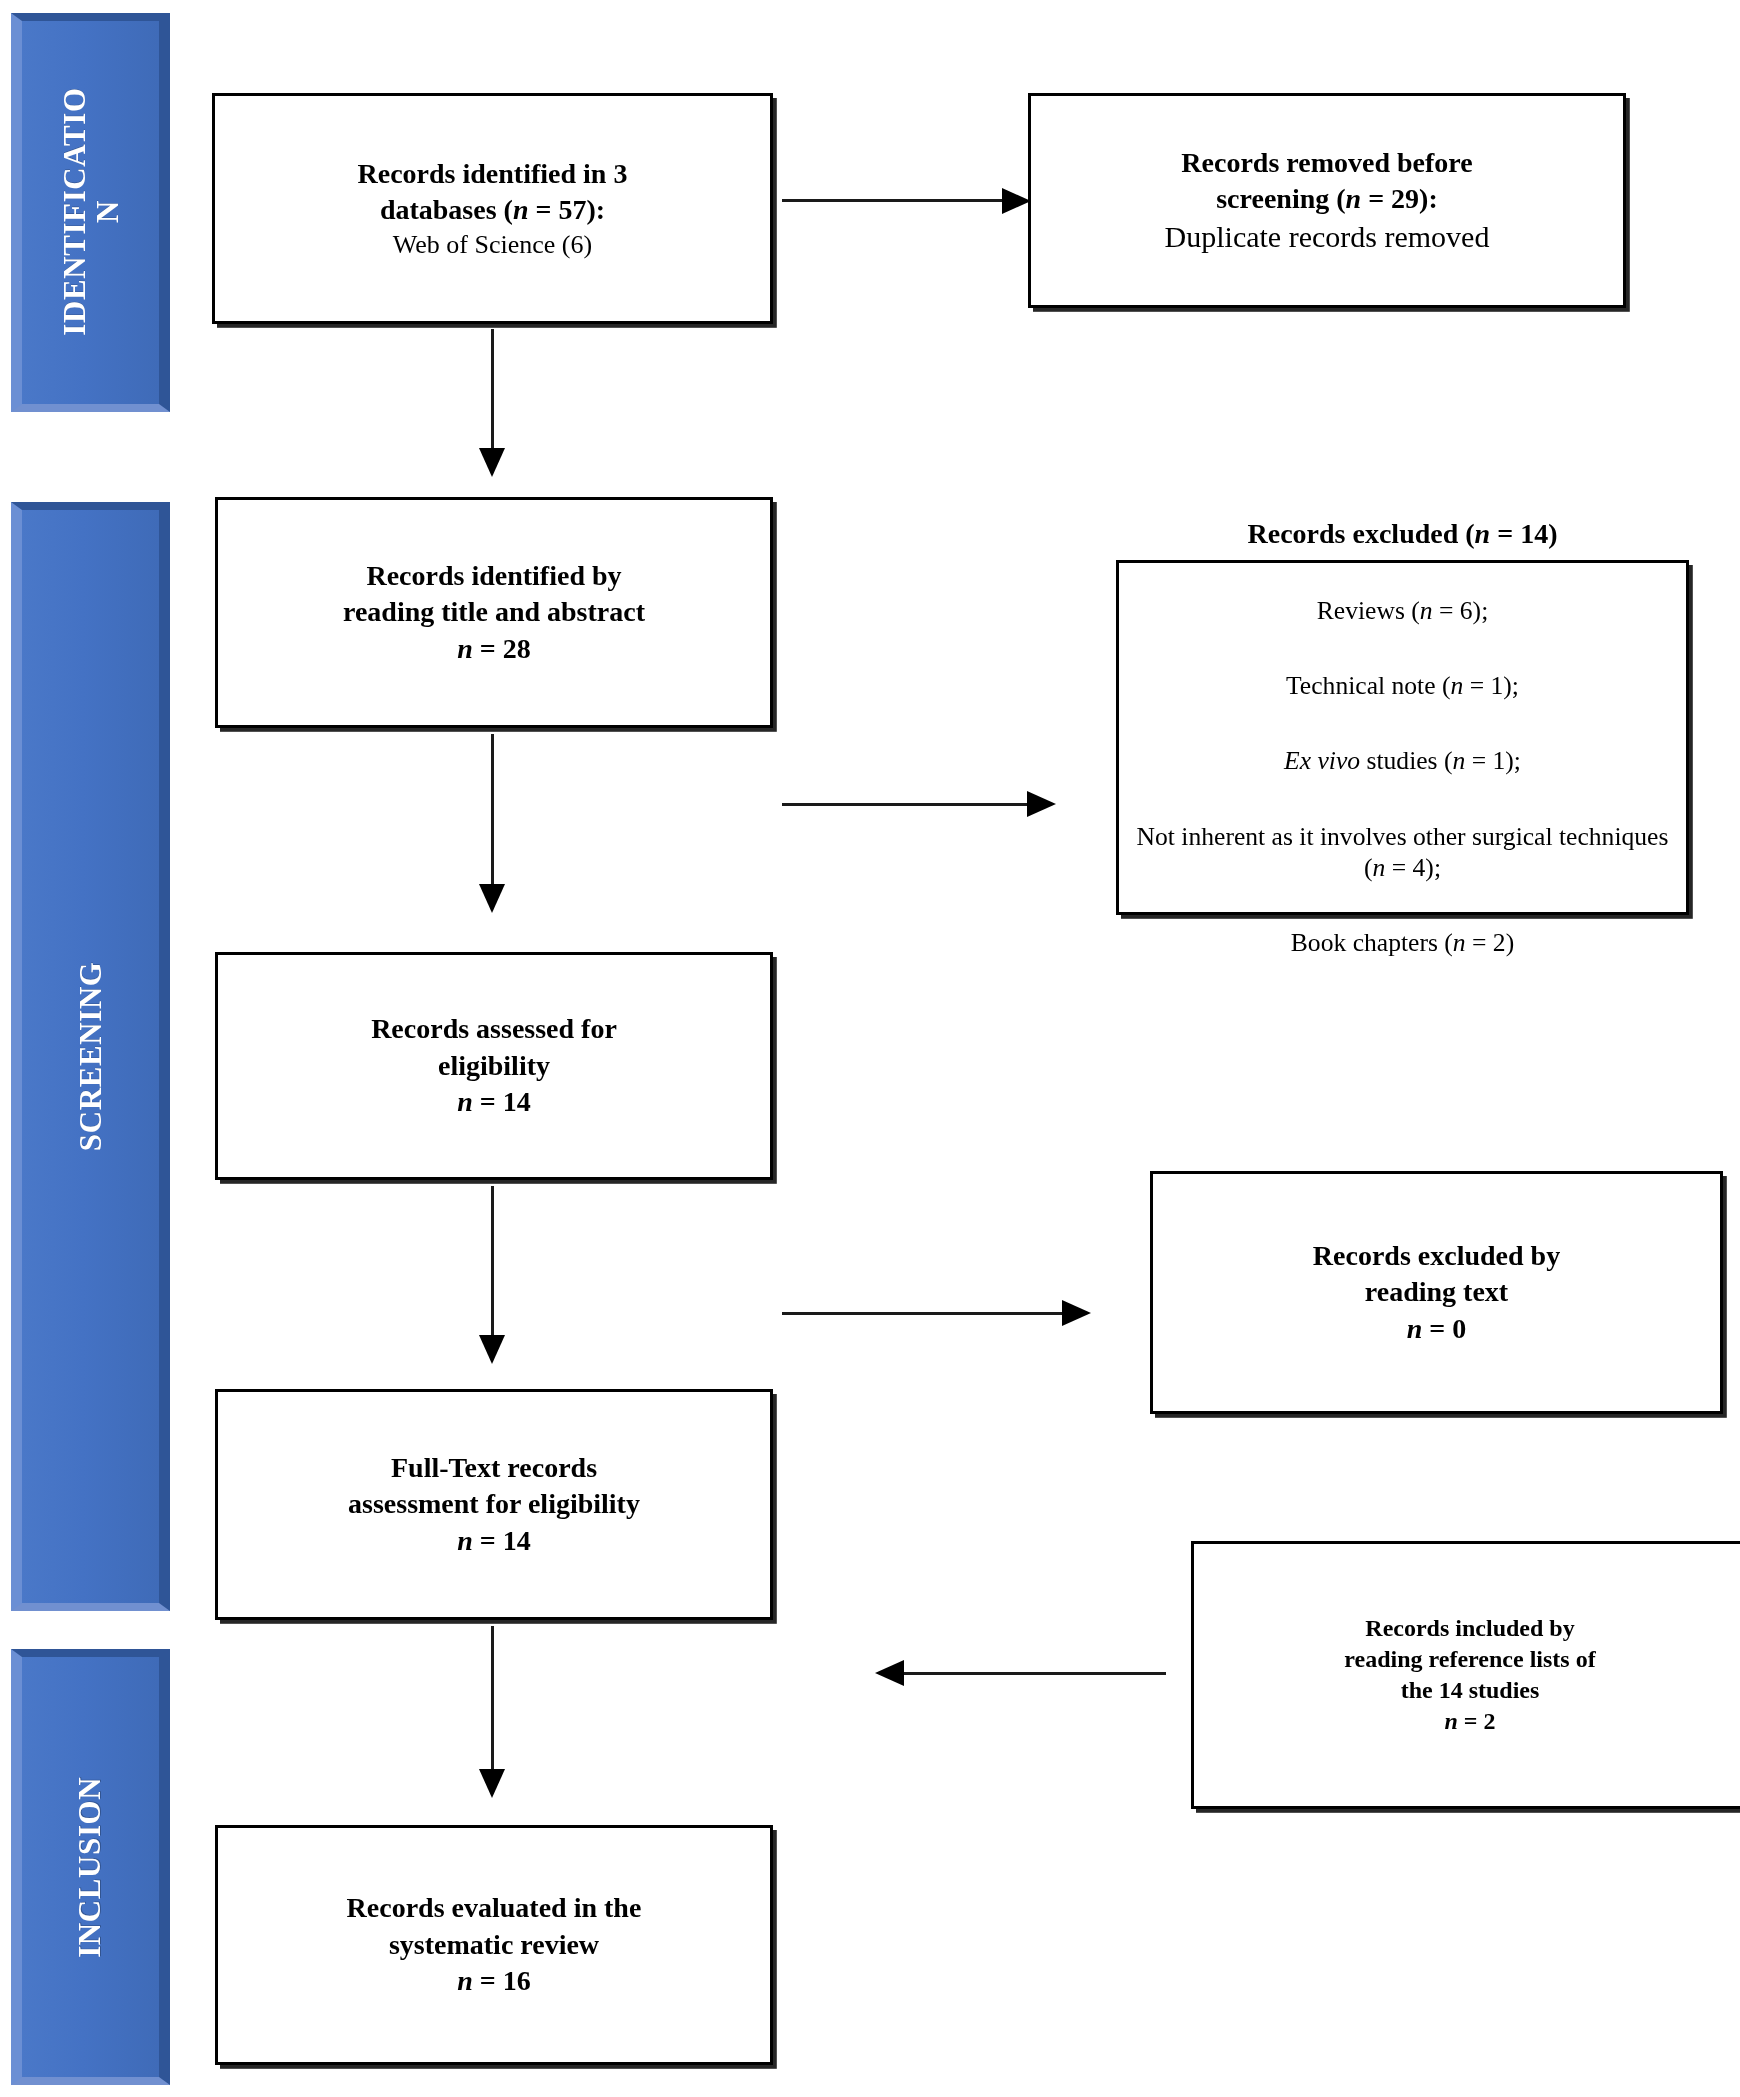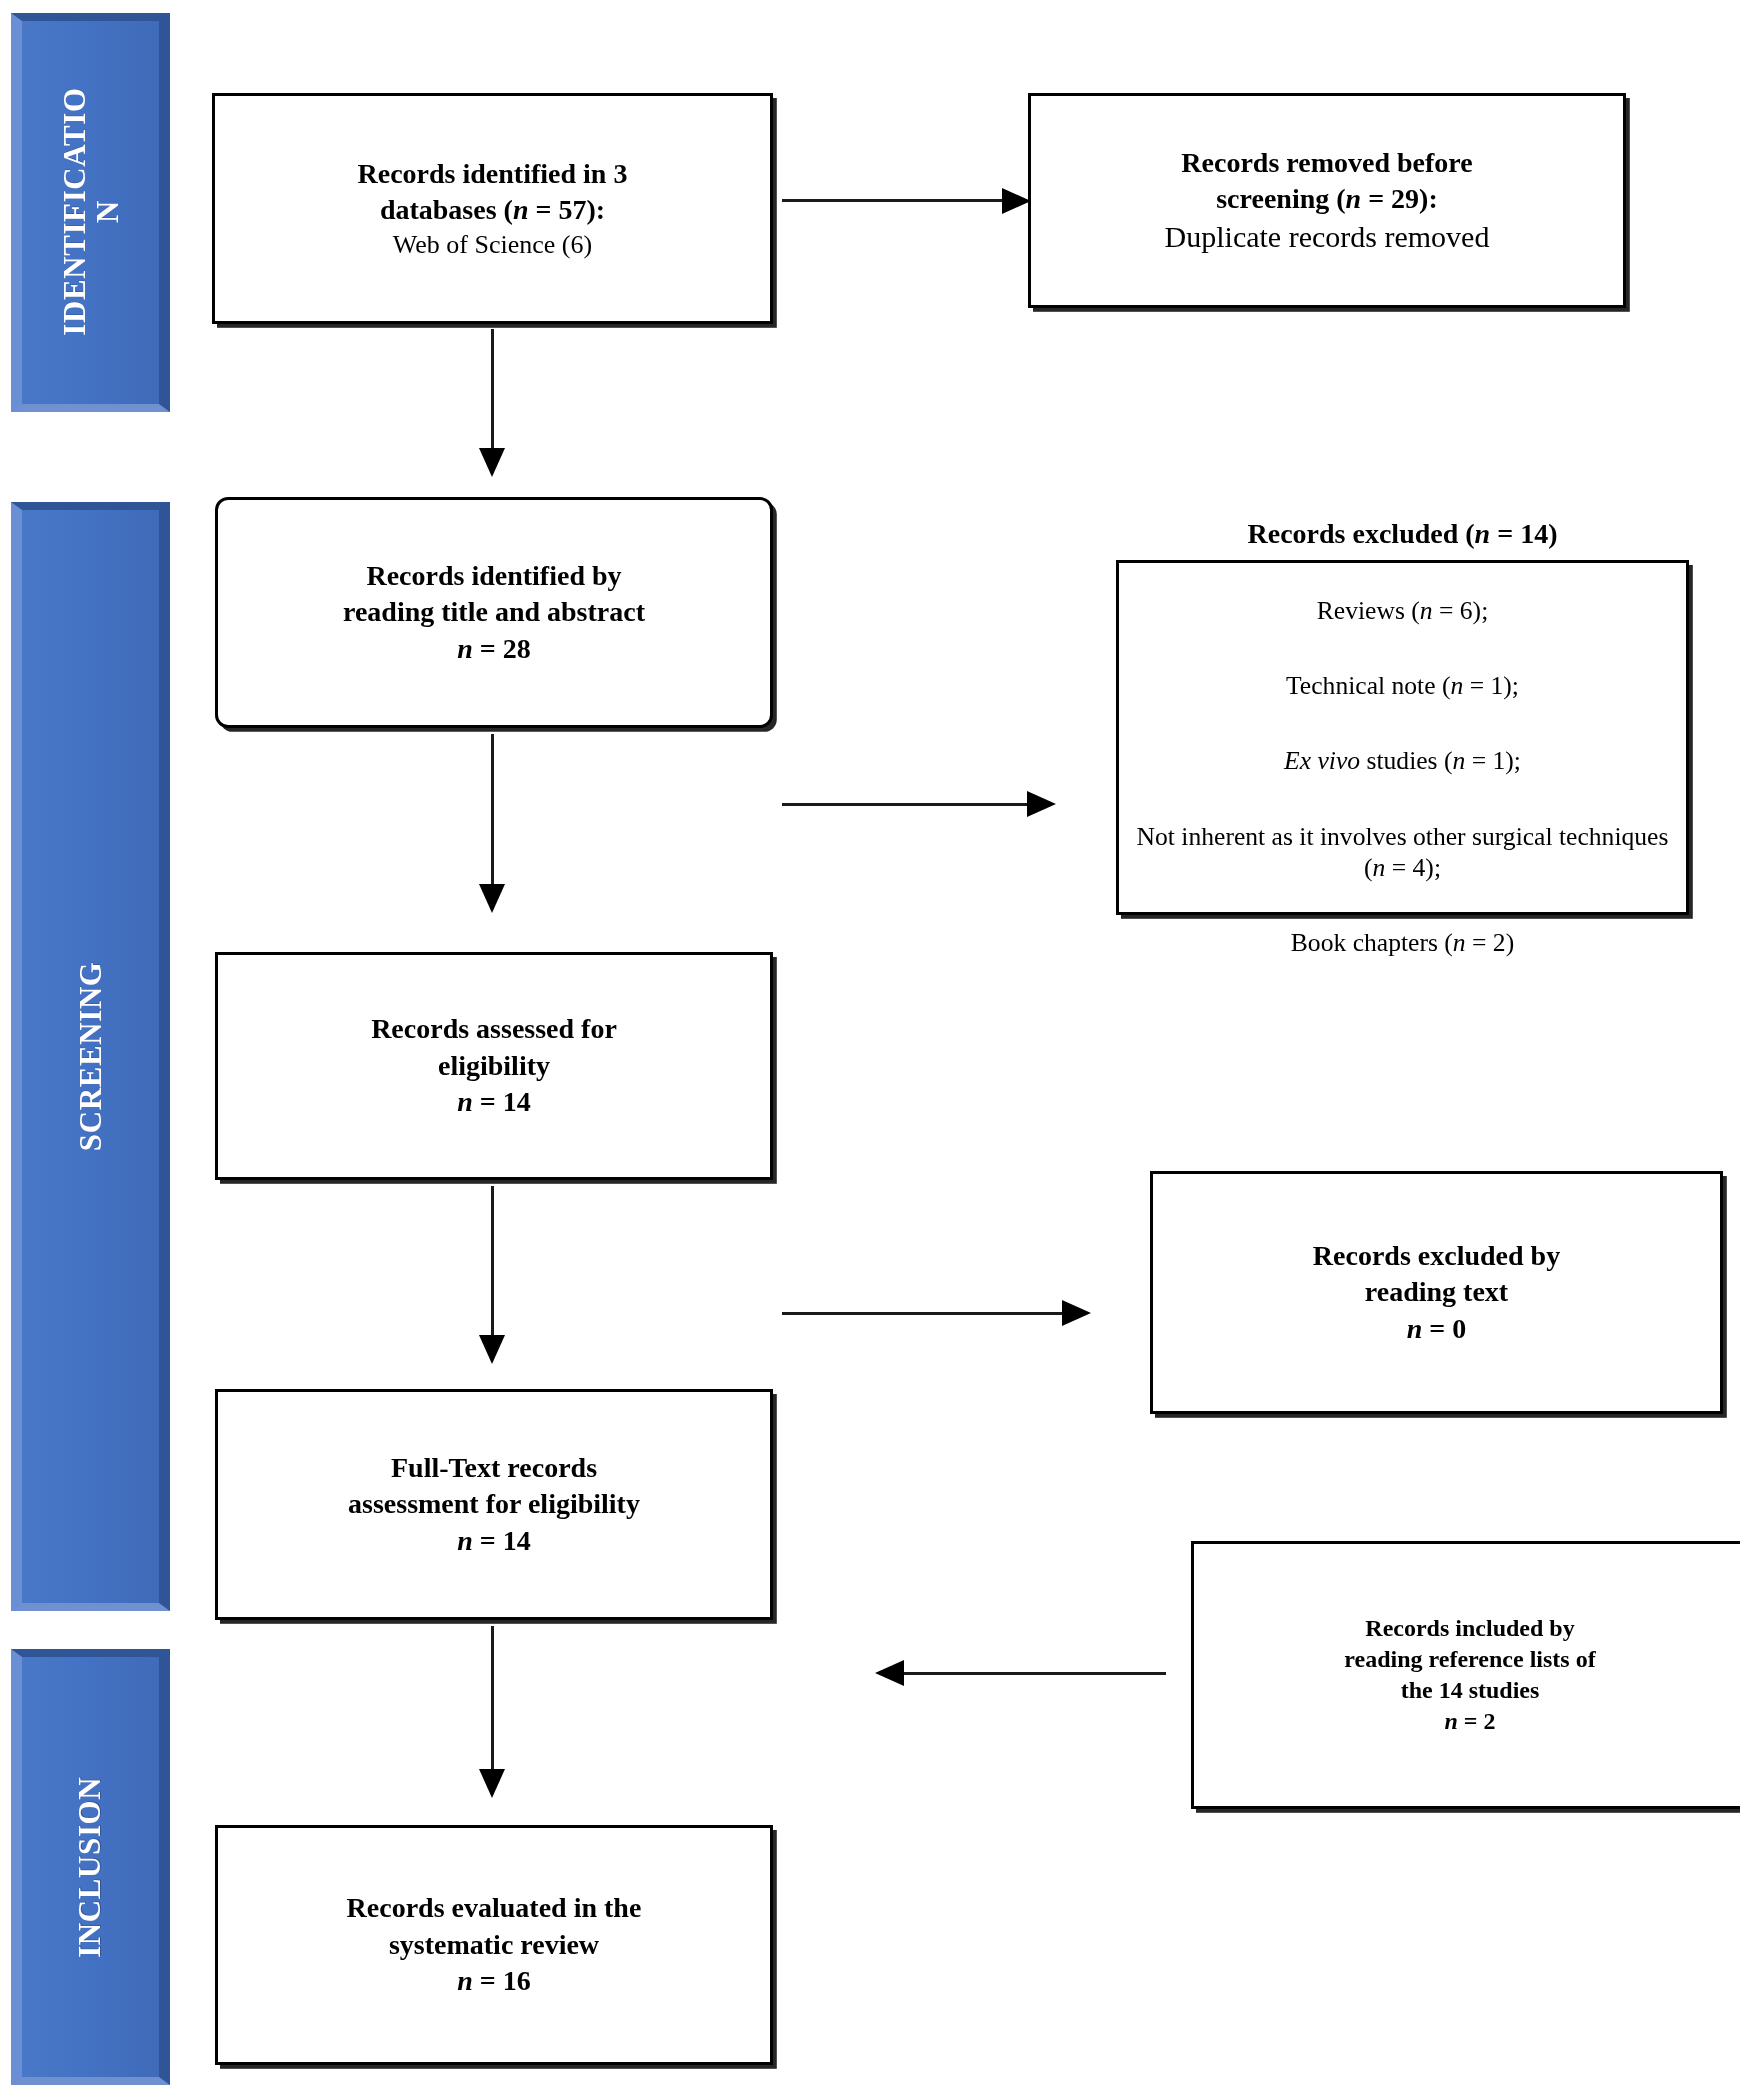--- a/index.html
+++ b/index.html
@@ -135,21 +135,21 @@
     <span class="ln b"><span>screening (</span><span class="it">n</span><span> = 29):</span></span>
     <span class="ln n" style="font-size:30px;">Duplicate records removed</span>
   </div>
 
   <div class="h-line" style="left:782px; top:199px; width:221px;"></div>
   <div class="arrow-right" style="left:1002px; top:188px;"></div>
 
   <div class="v-line" style="left:491px; top:329px; width:2.5px; height:122px;"></div>
   <div class="arrow-down" style="left:479px; top:448px;"></div>
 
-  <div class="flow-box" style="left:215px; top:497px; width:558px; height:231px; font-size:28px; line-height:1.3;border-radius:13px;">
+  <div class="flow-box" style="left:215px; top:497px; width:558px; height:231px; font-size:28px; line-height:1.3;">
     <span class="ln b">Records identified by</span>
     <span class="ln b">reading title and abstract</span>
     <span class="ln b"><span class="it">n</span><span> = 28</span></span>
   </div>
 
   <div class="flow-box" style="left:1116px; top:560px; width:573px; height:355px; font-size:25.6px; line-height:1.22; padding:6.2px 11.2px;gap:44px;">
     <span class="ln b" style="font-size:28px;"><span>Records excluded (</span><span class="it">n</span><span> = 14)</span></span>
     <span class="ln n"><span>Reviews (</span><span class="it">n</span><span> = 6);</span></span>
     <span class="ln n"><span>Technical note (</span><span class="it">n</span><span> = 1);</span></span>
     <span class="ln n"><span class="it">Ex vivo</span><span> studies (</span><span class="it">n</span><span> = 1);</span></span>

